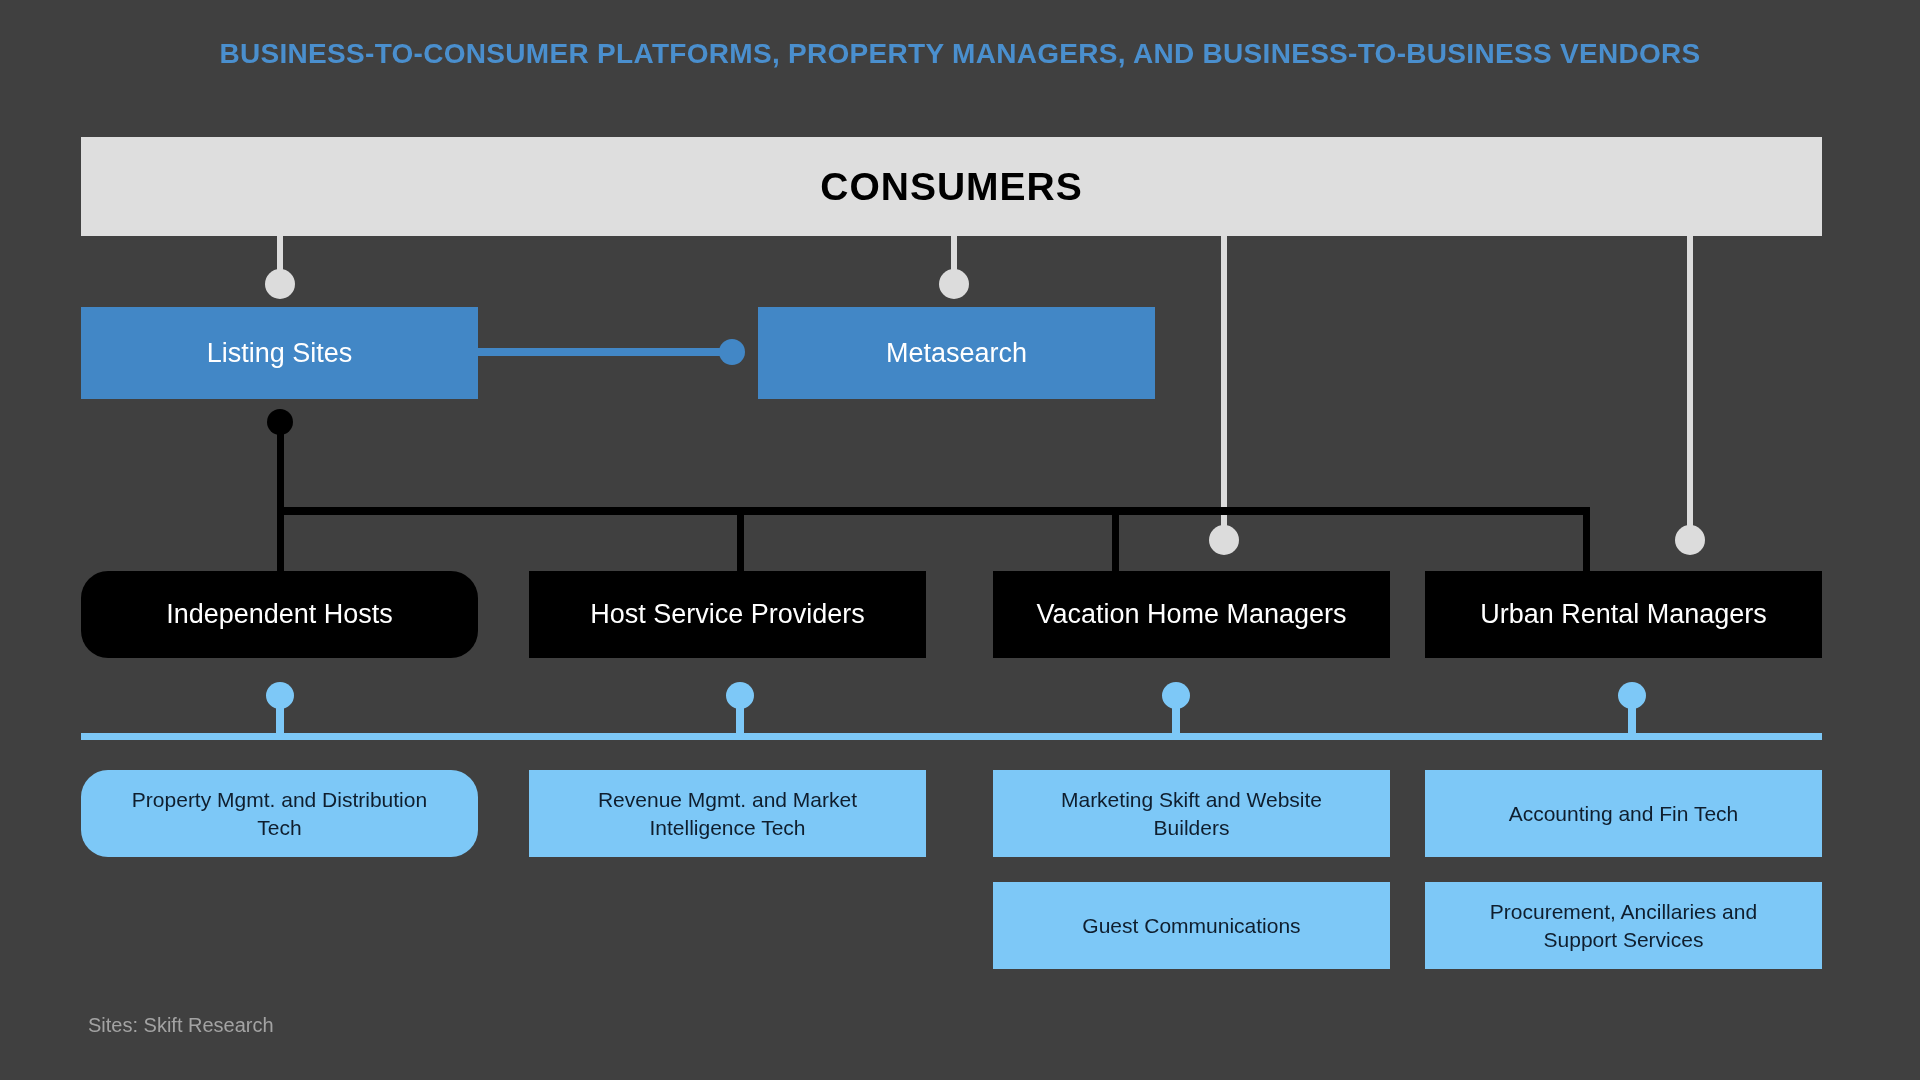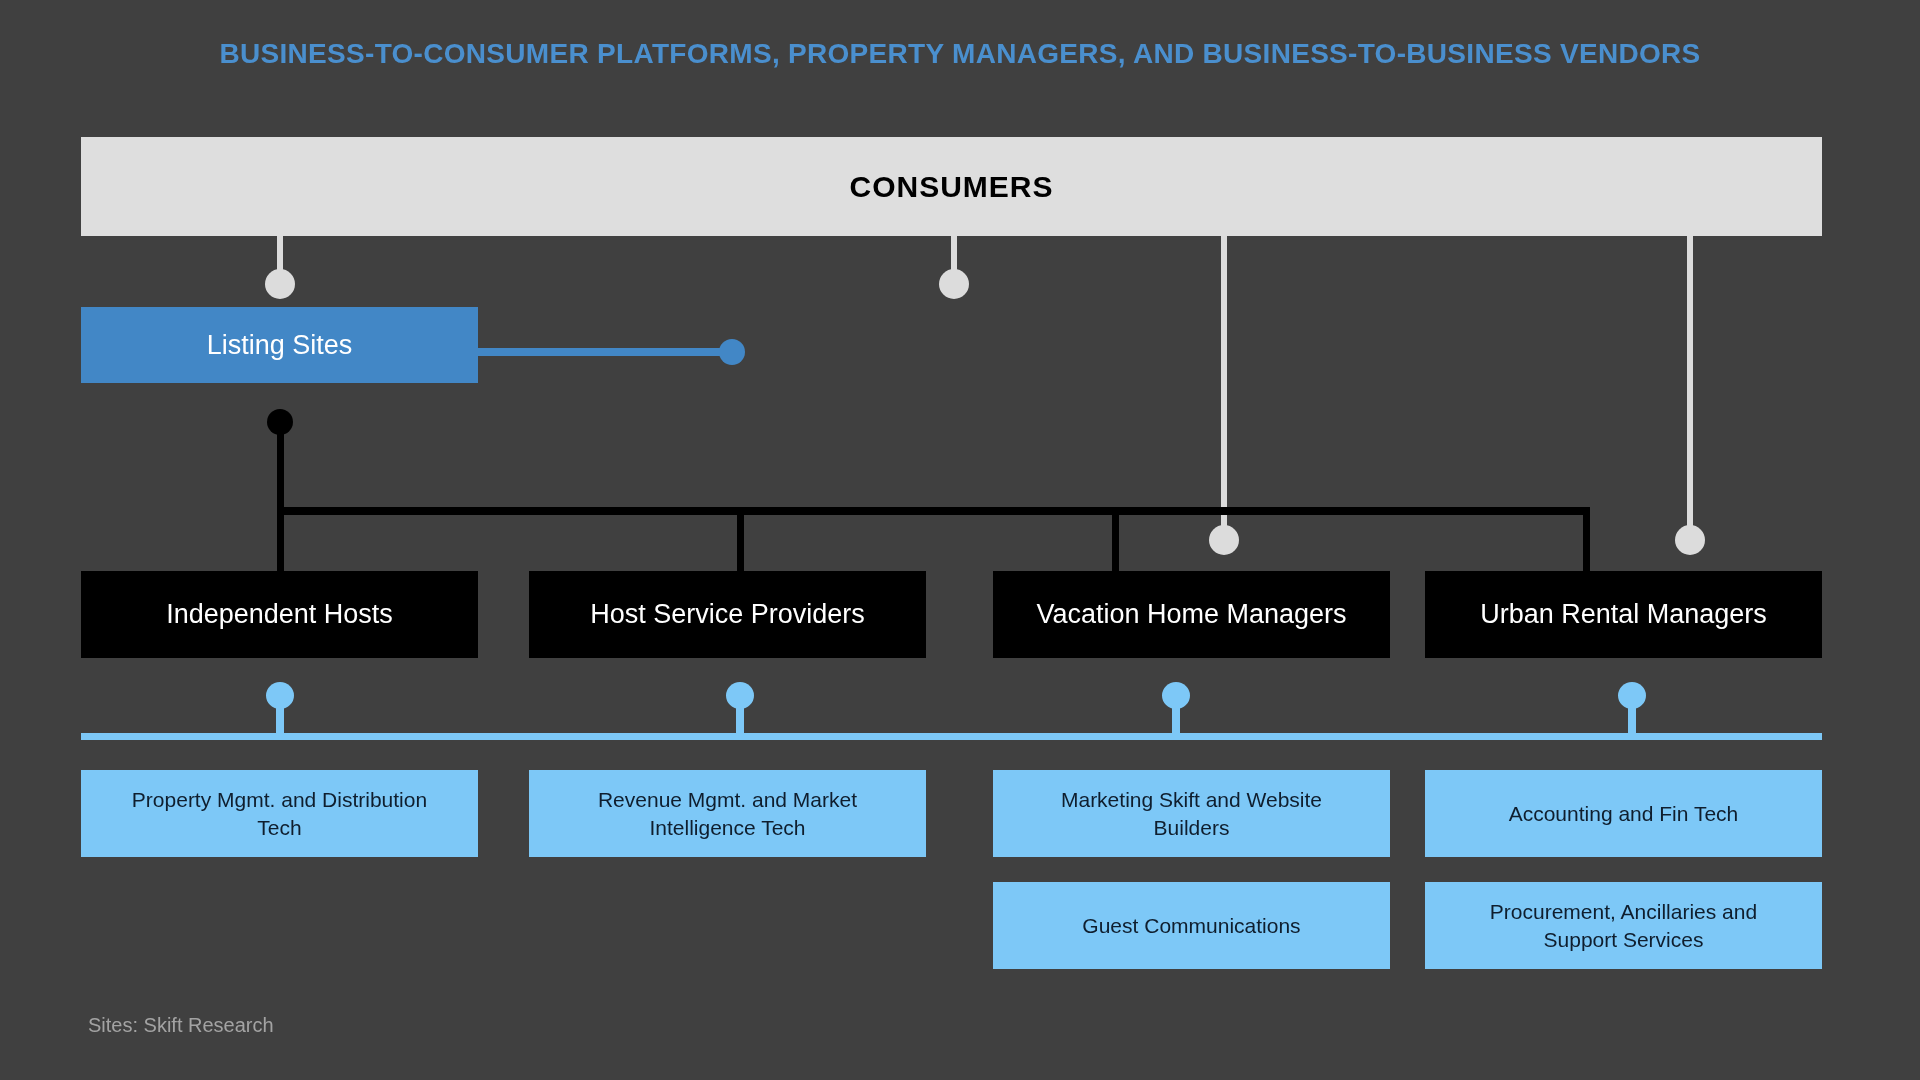--- a/index.html
+++ b/index.html
@@ -6,31 +6,31 @@
   body{font-family:"Liberation Sans","DejaVu Sans",sans-serif;}
   .canvas{position:relative;width:1920px;height:1080px;background:#404040;overflow:hidden;}
 
   
   .title{position:absolute;left:0;top:38px;width:1920px;text-align:center;
          font-size:28px;font-weight:800;letter-spacing:.3px;color:#4a8fce;}
 
   
   .consumers-bar{position:absolute;left:81px;top:137px;width:1741px;height:99px;
                  background:#dedede;display:flex;align-items:center;justify-content:center;}
-  .consumers-bar span{font-size:30px;font-weight:800;letter-spacing:1px;color:#000;}
+  .consumers-bar span{font-size:39px;font-weight:800;letter-spacing:1px;color:#000;}
 
   
   .box{position:absolute;display:flex;align-items:center;justify-content:center;
        text-align:center;box-sizing:border-box;padding:0 18px;}
-  .box-blue{background:#4287c6;color:#ffffff;font-size:27px;width:397px;height:76px;top:307px;}
+  .box-blue{background:#4287c6;color:#ffffff;font-size:27px;width:397px;height:92px;top:307px;}
   .box-black{background:#000000;color:#ffffff;font-size:27px;width:397px;height:87px;top:571px;}
   .box-lblue{background:#7dc8f7;color:#0f1e2e;font-size:21px;width:397px;height:87px;
              line-height:1.3;white-space:pre-line;}
 
-  .col0{left:81px;} .col1{left:529px;} .col2{left:993px;} .col3{left:1425px;}
+  .col0{left:81px;border-radius:27px;} .col1{left:529px;} .col2{left:993px;} .col3{left:1425px;}
   .row1{top:770px;} .row2{top:882px;}
 
   
   .conn{position:absolute;}
   .gray{background:#dcdcdc;}
   .blue{background:#4287c6;}
   .lblue{background:#7dc8f7;}
   .blackline{background:#000000;}
   .dot{position:absolute;border-radius:50%;}
 
@@ -55,20 +55,23 @@
   <div class="dot gray" style="left:939px;top:269px;width:30px;height:30px;"></div>
 
   <div class="conn gray" style="left:1221px;top:236px;width:6px;height:292px;"></div>
   <div class="dot gray" style="left:1209px;top:525px;width:30px;height:30px;"></div>
 
   <div class="conn gray" style="left:1687px;top:236px;width:6px;height:292px;"></div>
   <div class="dot gray" style="left:1675px;top:525px;width:30px;height:30px;"></div>
 
   <div class="box box-blue" style="left:81px;">
     <span>Listing Sites</span>
+  </div>
+  <div class="box box-blue" style="left:758px;">
+    <span>Metasearch</span>
   </div>
 
   <div class="conn blue" style="left:478px;top:348px;width:254px;height:8px;"></div>
   <div class="dot blue" style="left:719px;top:339px;width:26px;height:26px;"></div>
 
   <div class="dot blackline" style="left:267px;top:409px;width:26px;height:26px;"></div>
   <div class="conn blackline" style="left:277px;top:430px;width:7px;height:142px;"></div>
   <div class="conn blackline" style="left:277px;top:507px;width:1313px;height:8px;"></div>
   <div class="conn blackline" style="left:737px;top:507px;width:7px;height:65px;"></div>
   <div class="conn blackline" style="left:1112px;top:507px;width:7px;height:65px;"></div>

